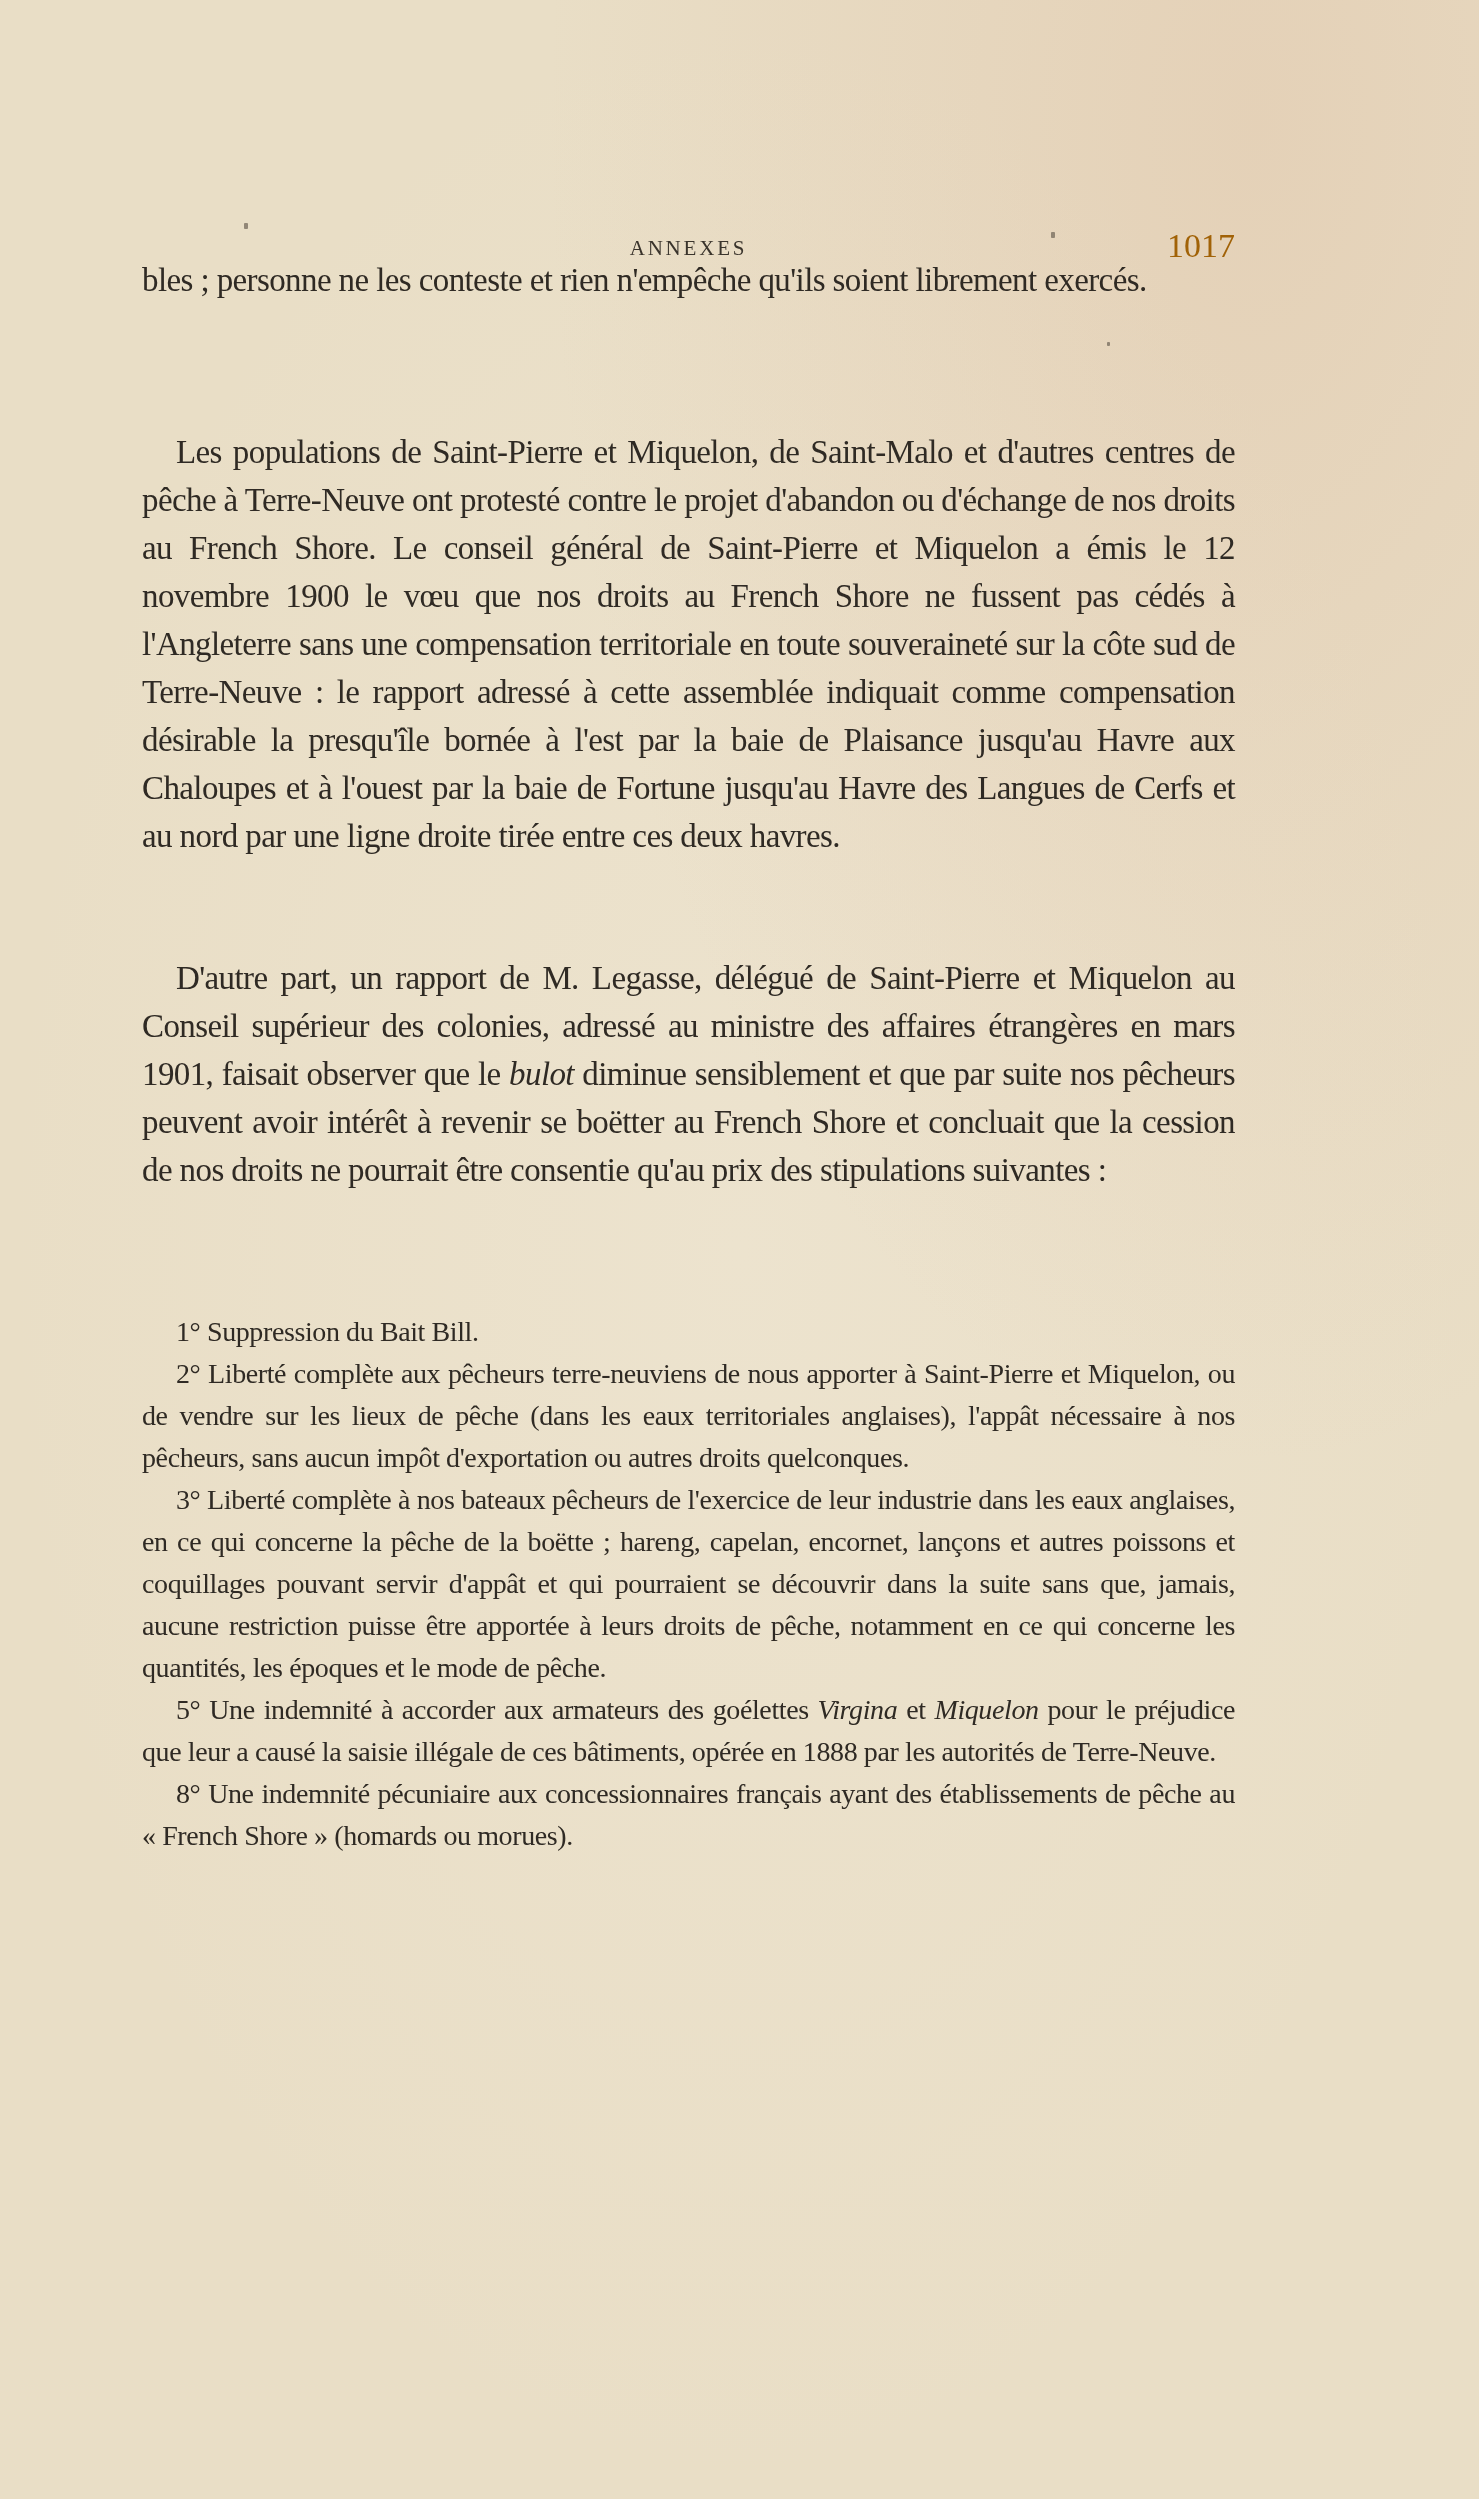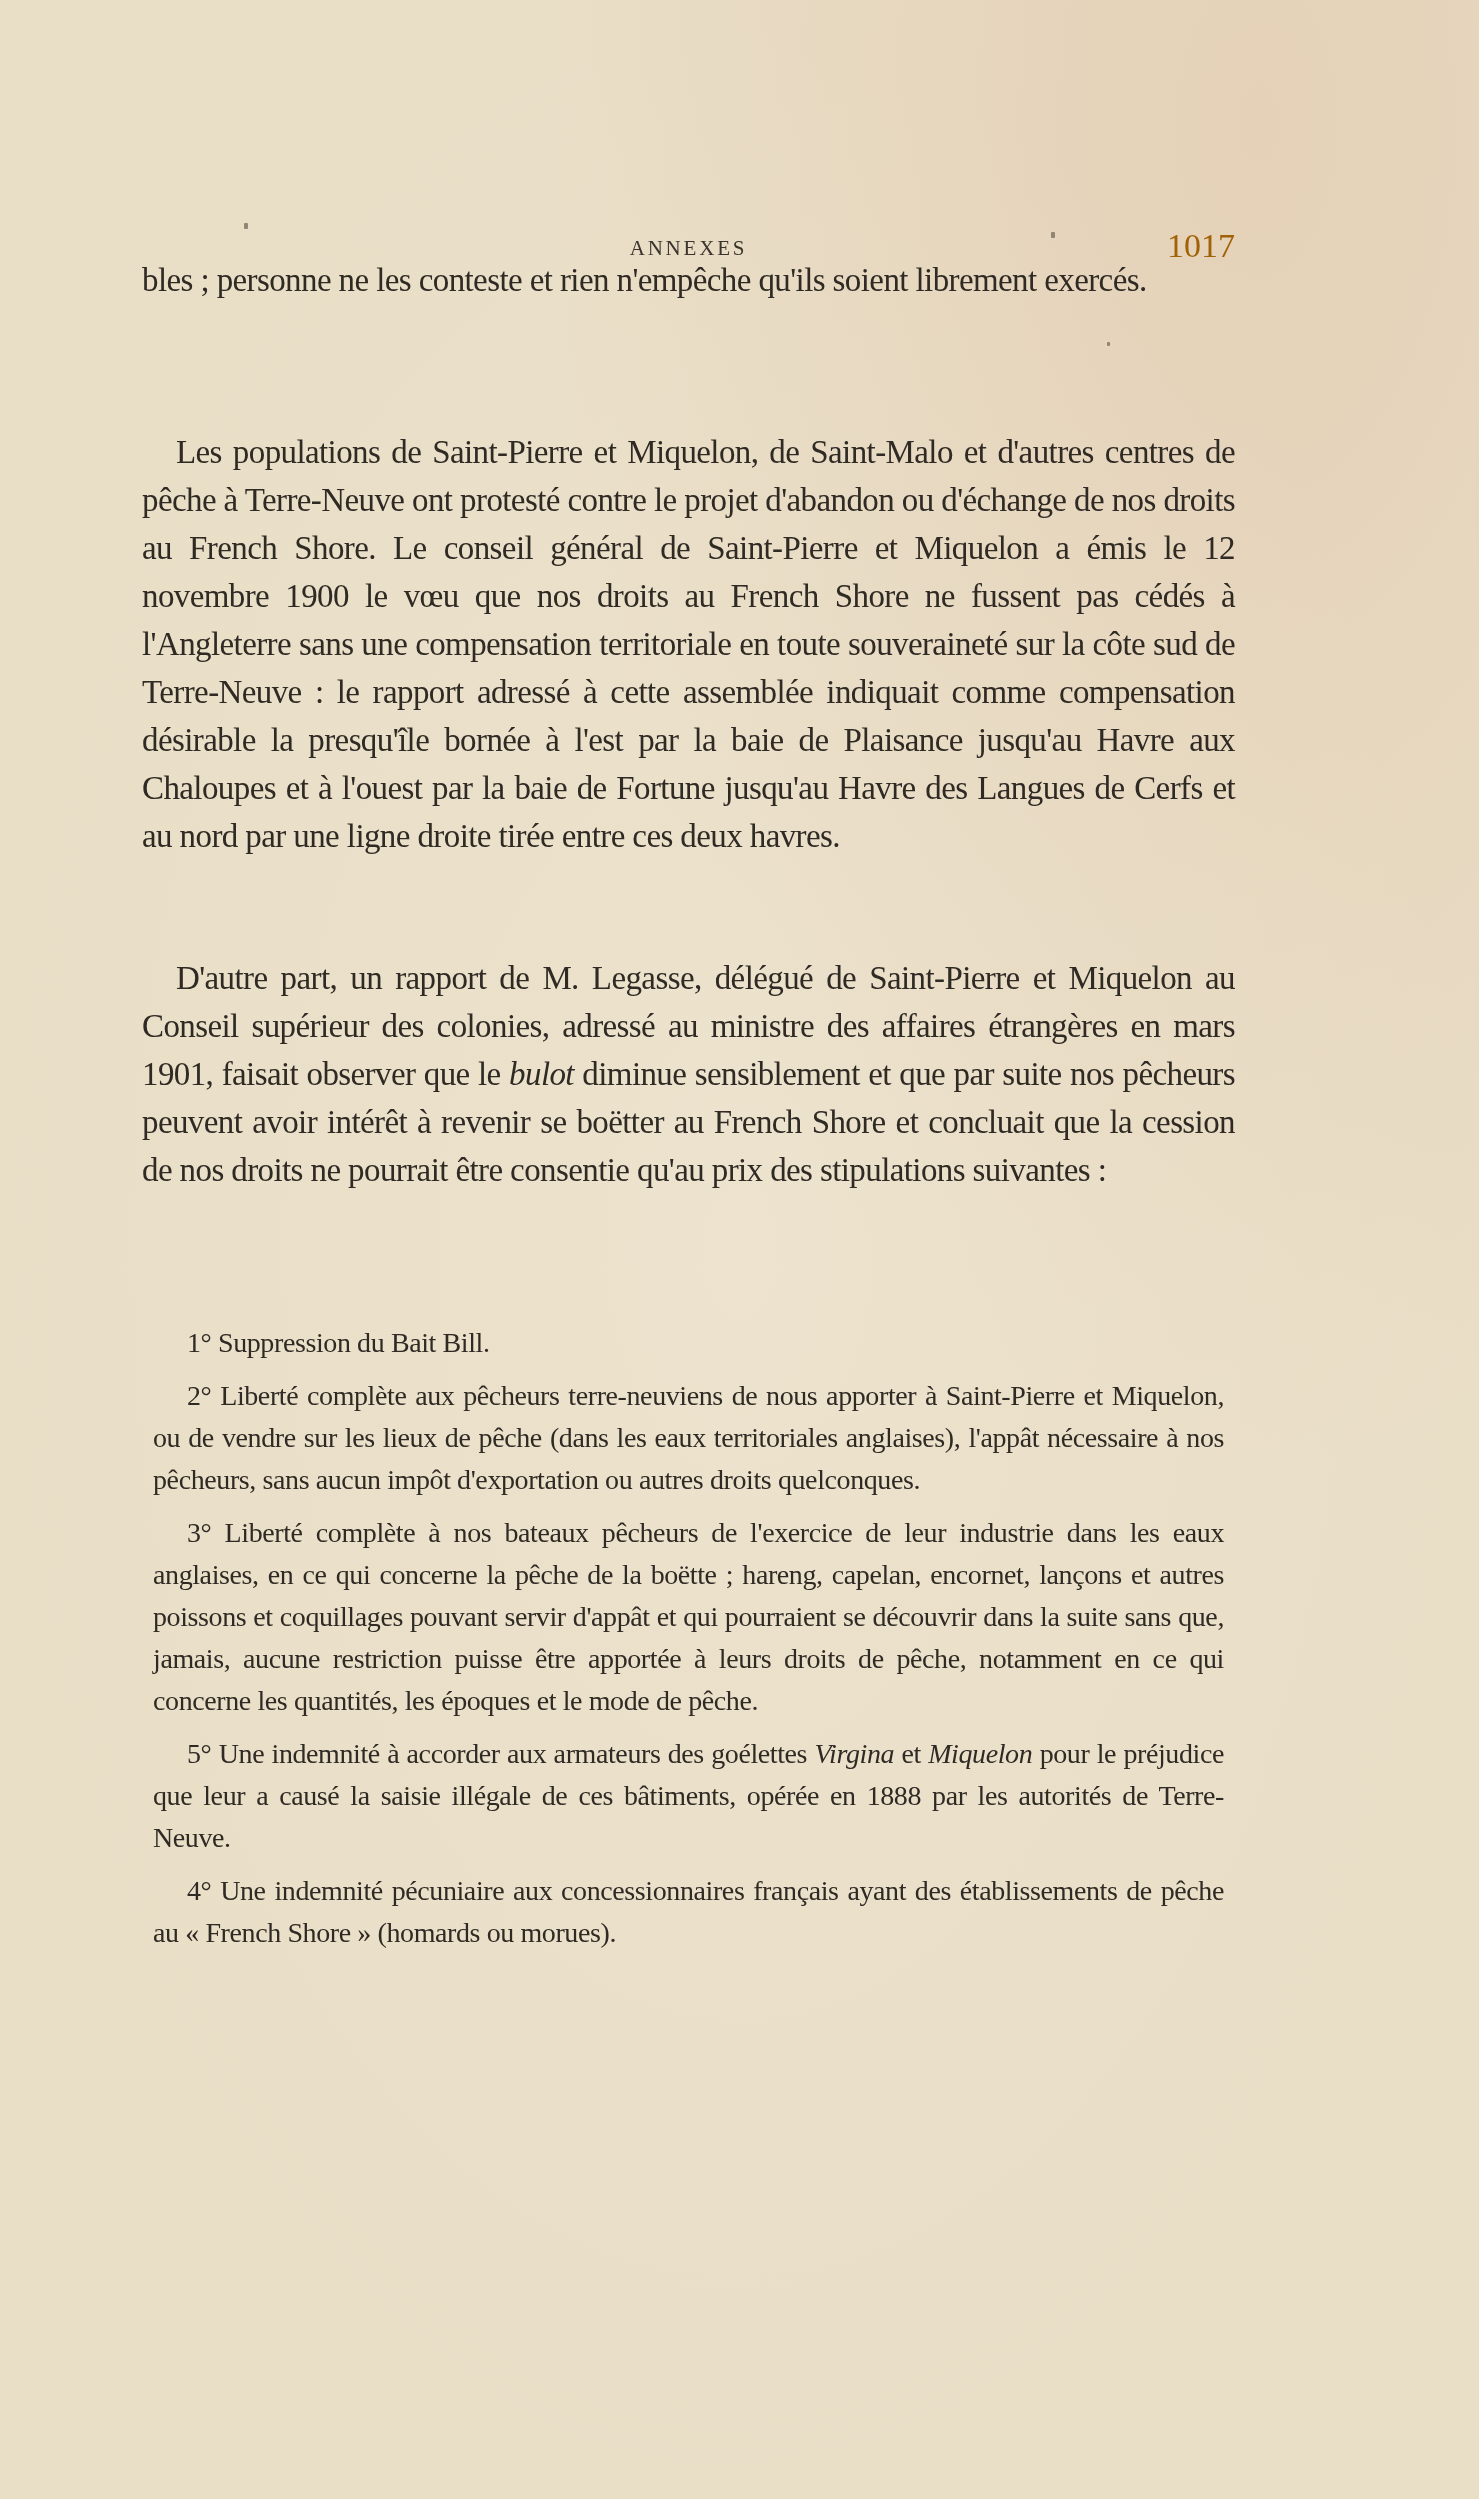--- a/index.html
+++ b/index.html
@@ -26,21 +26,21 @@
   .p {
     font-size: 33px; line-height: 48px; text-align: justify; margin: 0;
     text-align-last: left; letter-spacing: -0.6px;
   }
   .p.indent { text-indent: 34px; margin-top: 24px; }
   .list {
     position: absolute; left: 142px; width: 1093px;
   }
   .li {
     font-size: 28px; line-height: 42px; text-align: justify; text-indent: 34px;
-    margin: 11px; letter-spacing: -0.4px;
+    margin: 0; letter-spacing: -0.4px;
   }
   em { font-style: italic; }
   .speck { position: absolute; width: 3.8px; height: 5.7px; background: #6c6356; border-radius: 0.9px; opacity: 0.7; }
 </style>
 </head>
 <body>
 
 <div class="page">
 
   <div class="speck" style="left:244px;top:223px;"></div>
@@ -62,17 +62,17 @@
 
   <div class="body-text" style="top:930px;">
     <p class="p indent"><span>D'autre part, un rapport de M. Legasse, délégué de Saint-Pierre et Miquelon au Conseil supérieur des colonies, adressé au ministre des affaires étrangères en mars 1901, faisait observer que le </span><em>bulot</em><span> diminue sensiblement et que par suite nos pêcheurs peuvent avoir intérêt à revenir se boëtter au French Shore et concluait que la cession de nos droits ne pourrait être consentie qu'au prix des stipulations suivantes :</span></p>
   </div>
 
   <div class="list" style="top:1311px;">
     <p class="li">1° Suppression du Bait Bill.</p>
     <p class="li">2° Liberté complète aux pêcheurs terre-neuviens de nous apporter à Saint-Pierre et Miquelon, ou de vendre sur les lieux de pêche (dans les eaux territoriales anglaises), l'appât nécessaire à nos pêcheurs, sans aucun impôt d'exportation ou autres droits quelconques.</p>
     <p class="li">3° Liberté complète à nos bateaux pêcheurs de l'exercice de leur industrie dans les eaux anglaises, en ce qui concerne la pêche de la boëtte ; hareng, capelan, encornet, lançons et autres poissons et coquillages pouvant servir d'appât et qui pourraient se découvrir dans la suite sans que, jamais, aucune restriction puisse être apportée à leurs droits de pêche, notamment en ce qui concerne les quantités, les époques et le mode de pêche.</p>
     <p class="li"><span>5° Une indemnité à accorder aux armateurs des goélettes </span><em>Virgina</em><span> et </span><em>Miquelon</em><span> pour le préjudice que leur a causé la saisie illégale de ces bâtiments, opérée en 1888 par les autorités de Terre-Neuve.</span></p>
-    <p class="li">4° Une indemnité pécuniaire aux concessionnaires français ayant des établissements de pêche au « French Shore » (homards ou morues).</p>
+    <p class="li">8° Une indemnité pécuniaire aux concessionnaires français ayant des établissements de pêche au « French Shore » (homards ou morues).</p>
   </div>
 
 </div>
 
 
 </body></html>

